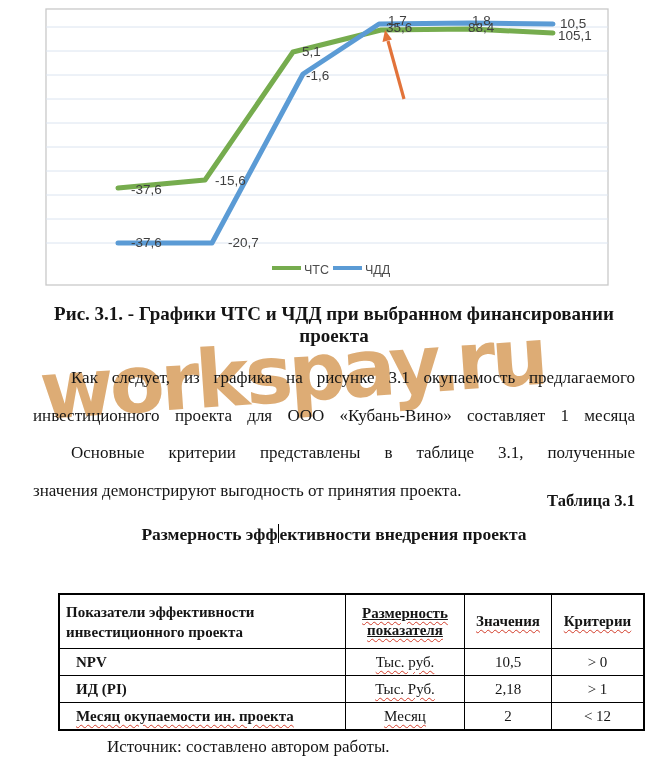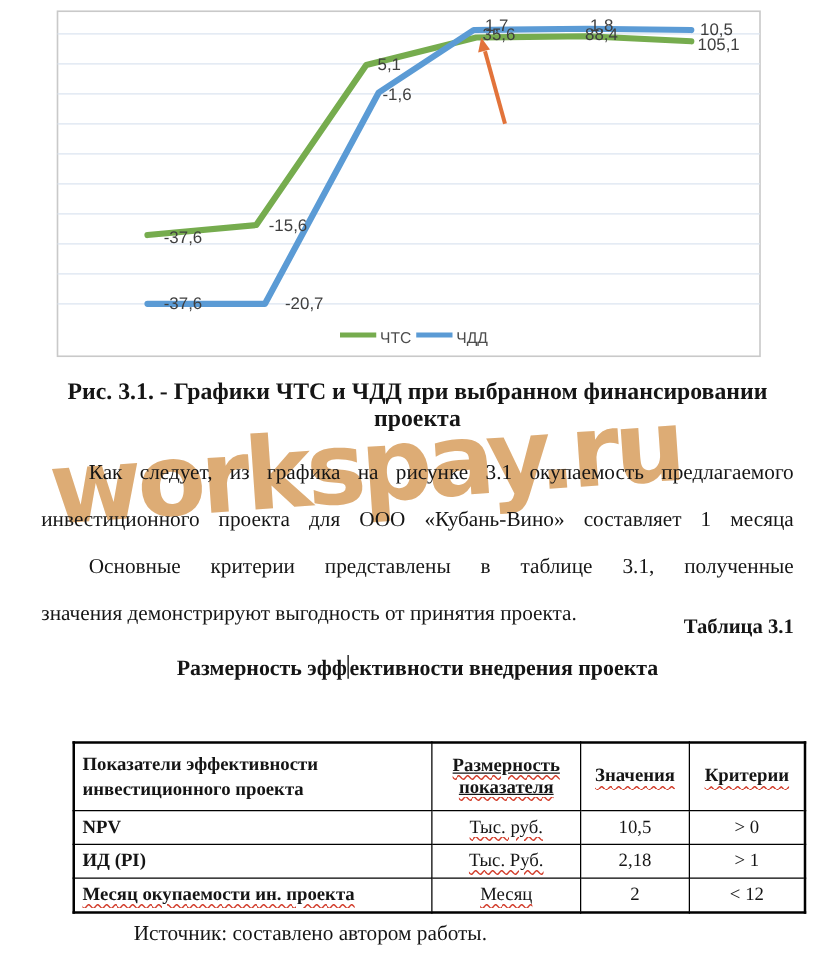--- a/index.html
+++ b/index.html
@@ -46,21 +46,21 @@
     border-collapse:collapse;table-layout:fixed;width:552px;
     margin:48px 0 0 25px;border:2.5px solid #000;
     font-size:15px;
   }
   table.ind td,table.ind th{
     border:1.8px solid #000;padding:1px 4px;background:#fff;
   }
   tr.hdr td{font-weight:bold;height:51px;vertical-align:middle;text-align:center;}
   tr.hdr td.c1{text-align:left;padding-left:6px;line-height:20px;}
   tr.row td{height:24px;text-align:center;vertical-align:middle;}
-  tr.row td.c1{text-align:left;font-weight:bold;padding-left:6px;}
+  tr.row td.c1{text-align:left;font-weight:bold;padding-left:16px;}
   .w1{width:275px;} .w2{width:110px;text-decoration:underline;} .w3{width:78px;} .w4{width:83px;}
   .misspell{
     text-decoration-line:underline;text-decoration-style:wavy;
     text-decoration-color:#d23c2a;text-decoration-thickness:1px;text-underline-offset:3px;
   }
   .src-note{
     margin:4px 0 4px 0;font-size:17px;line-height:24px;padding-left:74px;
   }
 </style>
 </head>

